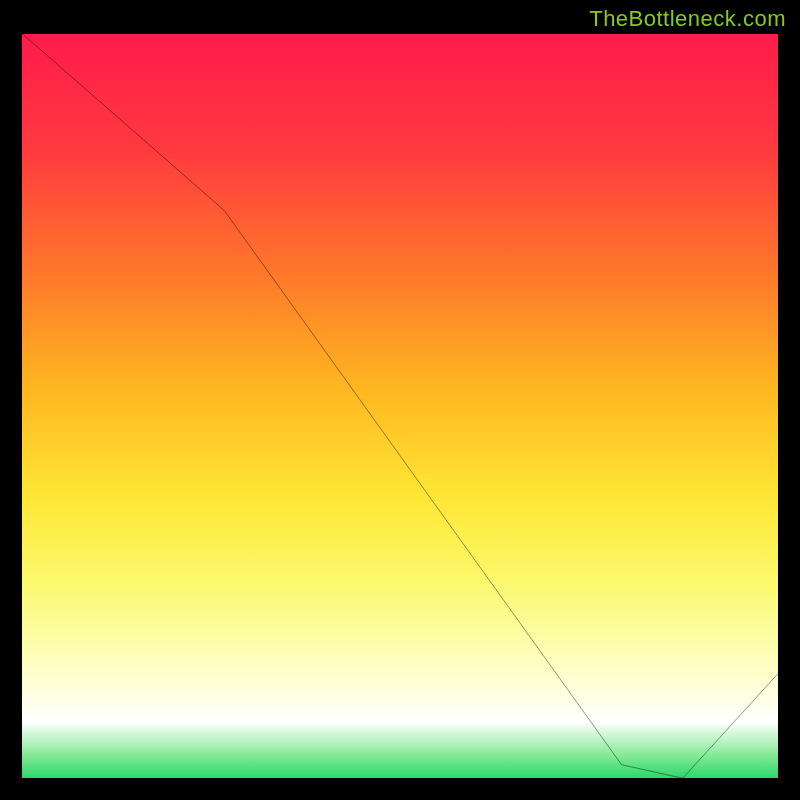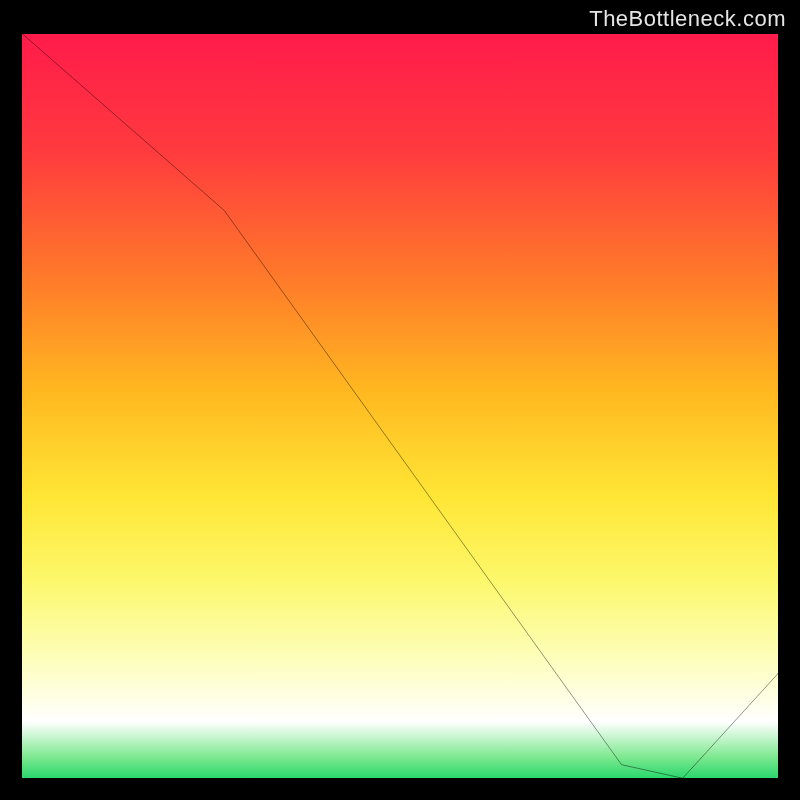--- a/index.html
+++ b/index.html
@@ -75,21 +75,21 @@
     letter-spacing: 0.3px;
     white-space: nowrap;
     user-select: none;
   }
 </style>
 </head>
 <body>
 
 <div class="stage">
 
-  <div class="watermark" style="color: #e5e5e5;">TheBottleneck.com</div>
+  <div class="watermark" style="color: #84cc16;">TheBottleneck.com</div>
 
   <div class="plot-frame">
     <div class="gradient"></div>
 
     <svg class="curve" viewBox="0 0 100 100" preserveAspectRatio="none">
       <path id="curve-path" fill="none" stroke="#000000" stroke-width="0.42" stroke-linejoin="round" stroke-linecap="round" vector-effect="non-scaling-stroke" d="M0.00 0.00 L27.00 24.00 L79.00 97.70 L87.00 99.50 L100.00 85.00"></path>
     </svg>
 
     <div class="tiny-label" id="tiny-label" style="color: rgb(139, 27, 27); left: 75%; top: 96.4%;"></div>
 

